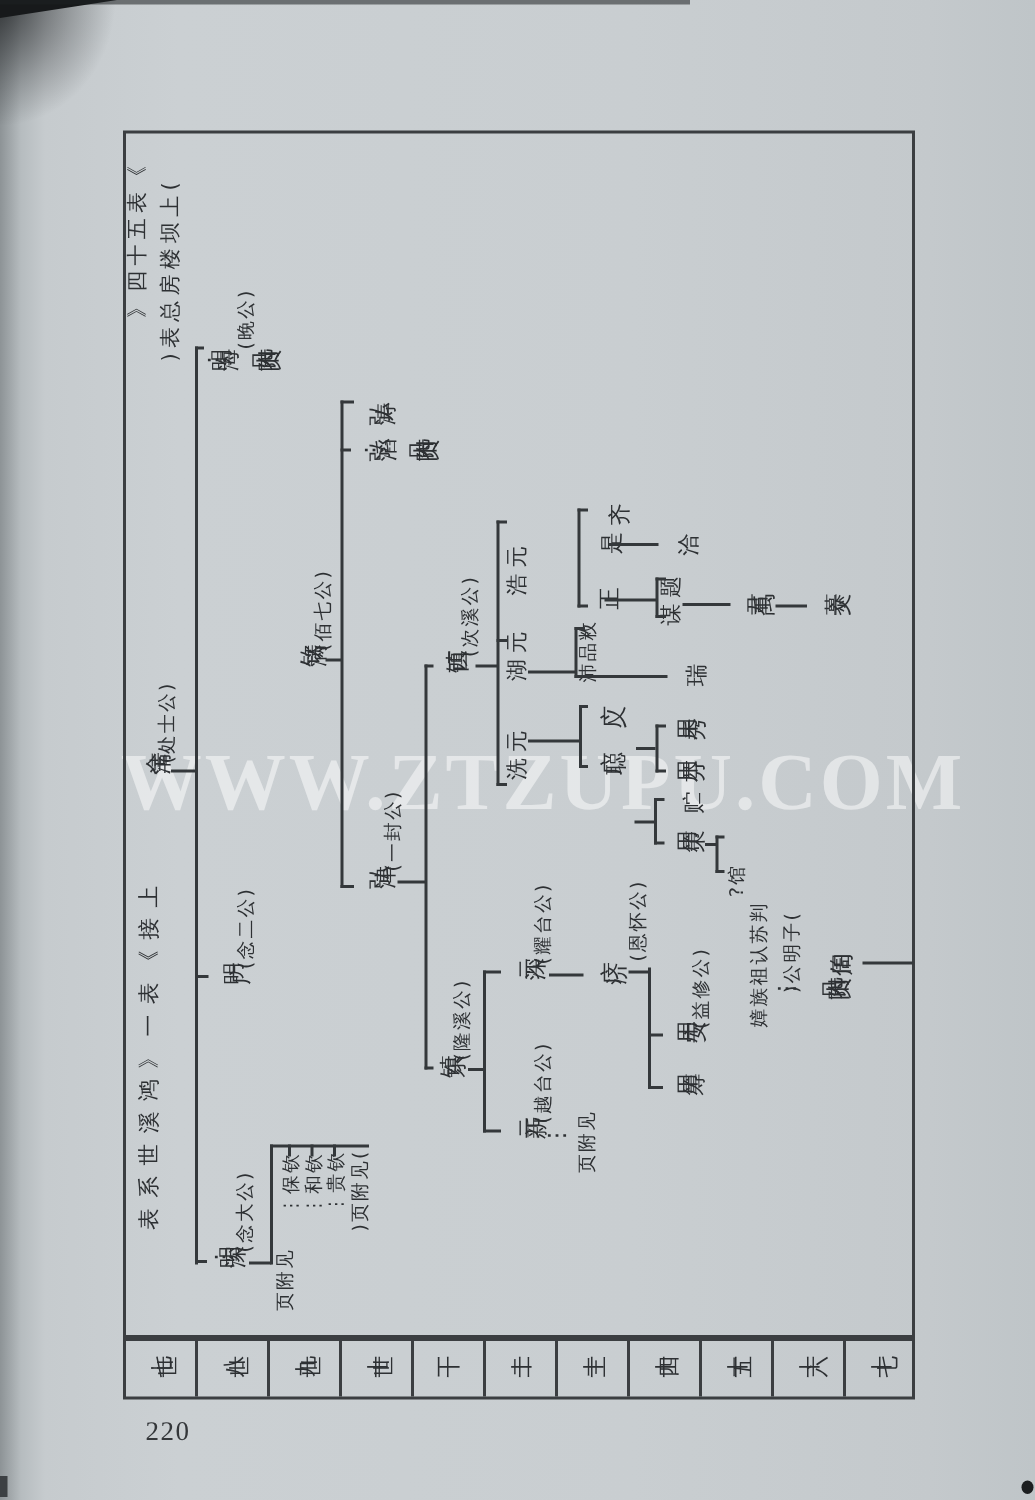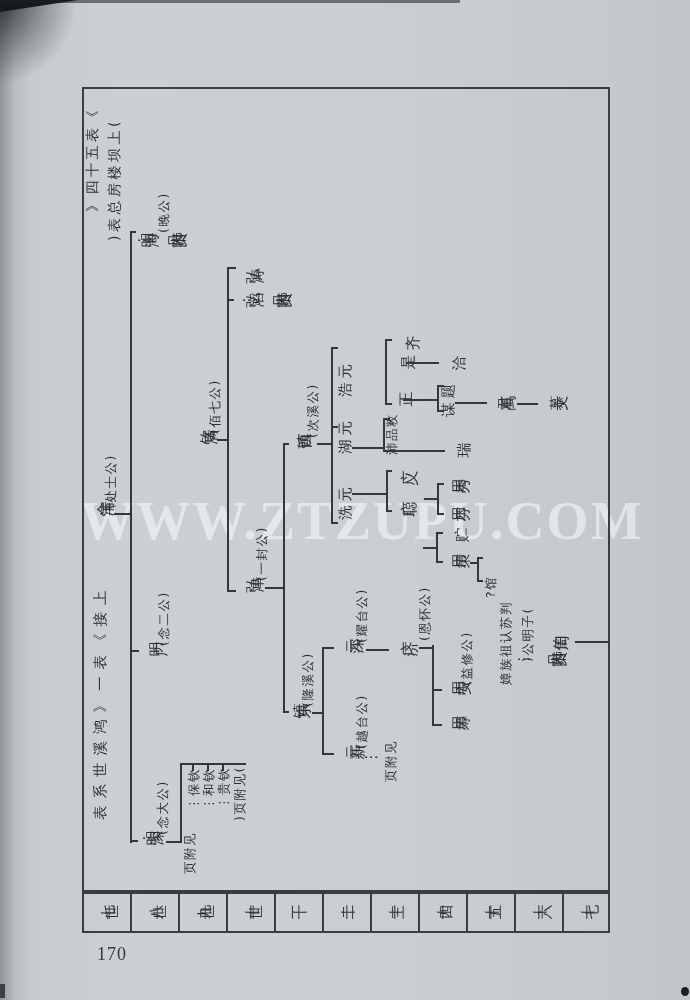--- a/index.html
+++ b/index.html
@@ -195,16 +195,16 @@
       <span class="sr gen" style="left: 233px; top: 921px;">十世</span>
       <span class="sr gen" style="left: 281px; top: 921px;">十一</span>
       <span class="sr gen" style="left: 329px; top: 921px;">十二</span>
       <span class="sr gen" style="left: 377px; top: 921px;">十三</span>
       <span class="sr gen" style="left: 425px; top: 921px;">十四</span>
       <span class="sr gen" style="left: 473px; top: 921px;">十五</span>
       <span class="sr gen" style="left: 521px; top: 921px;">十六</span>
       <span class="sr gen" style="left: 569px; top: 921px;">十七</span>
     </div>
 
-  <div class="pageno">170</div>
+  <div class="pageno">220</div>
   <div class="speck-br"></div>
   <div class="speck-bl"></div>
 </div>
 
 </body></html>

